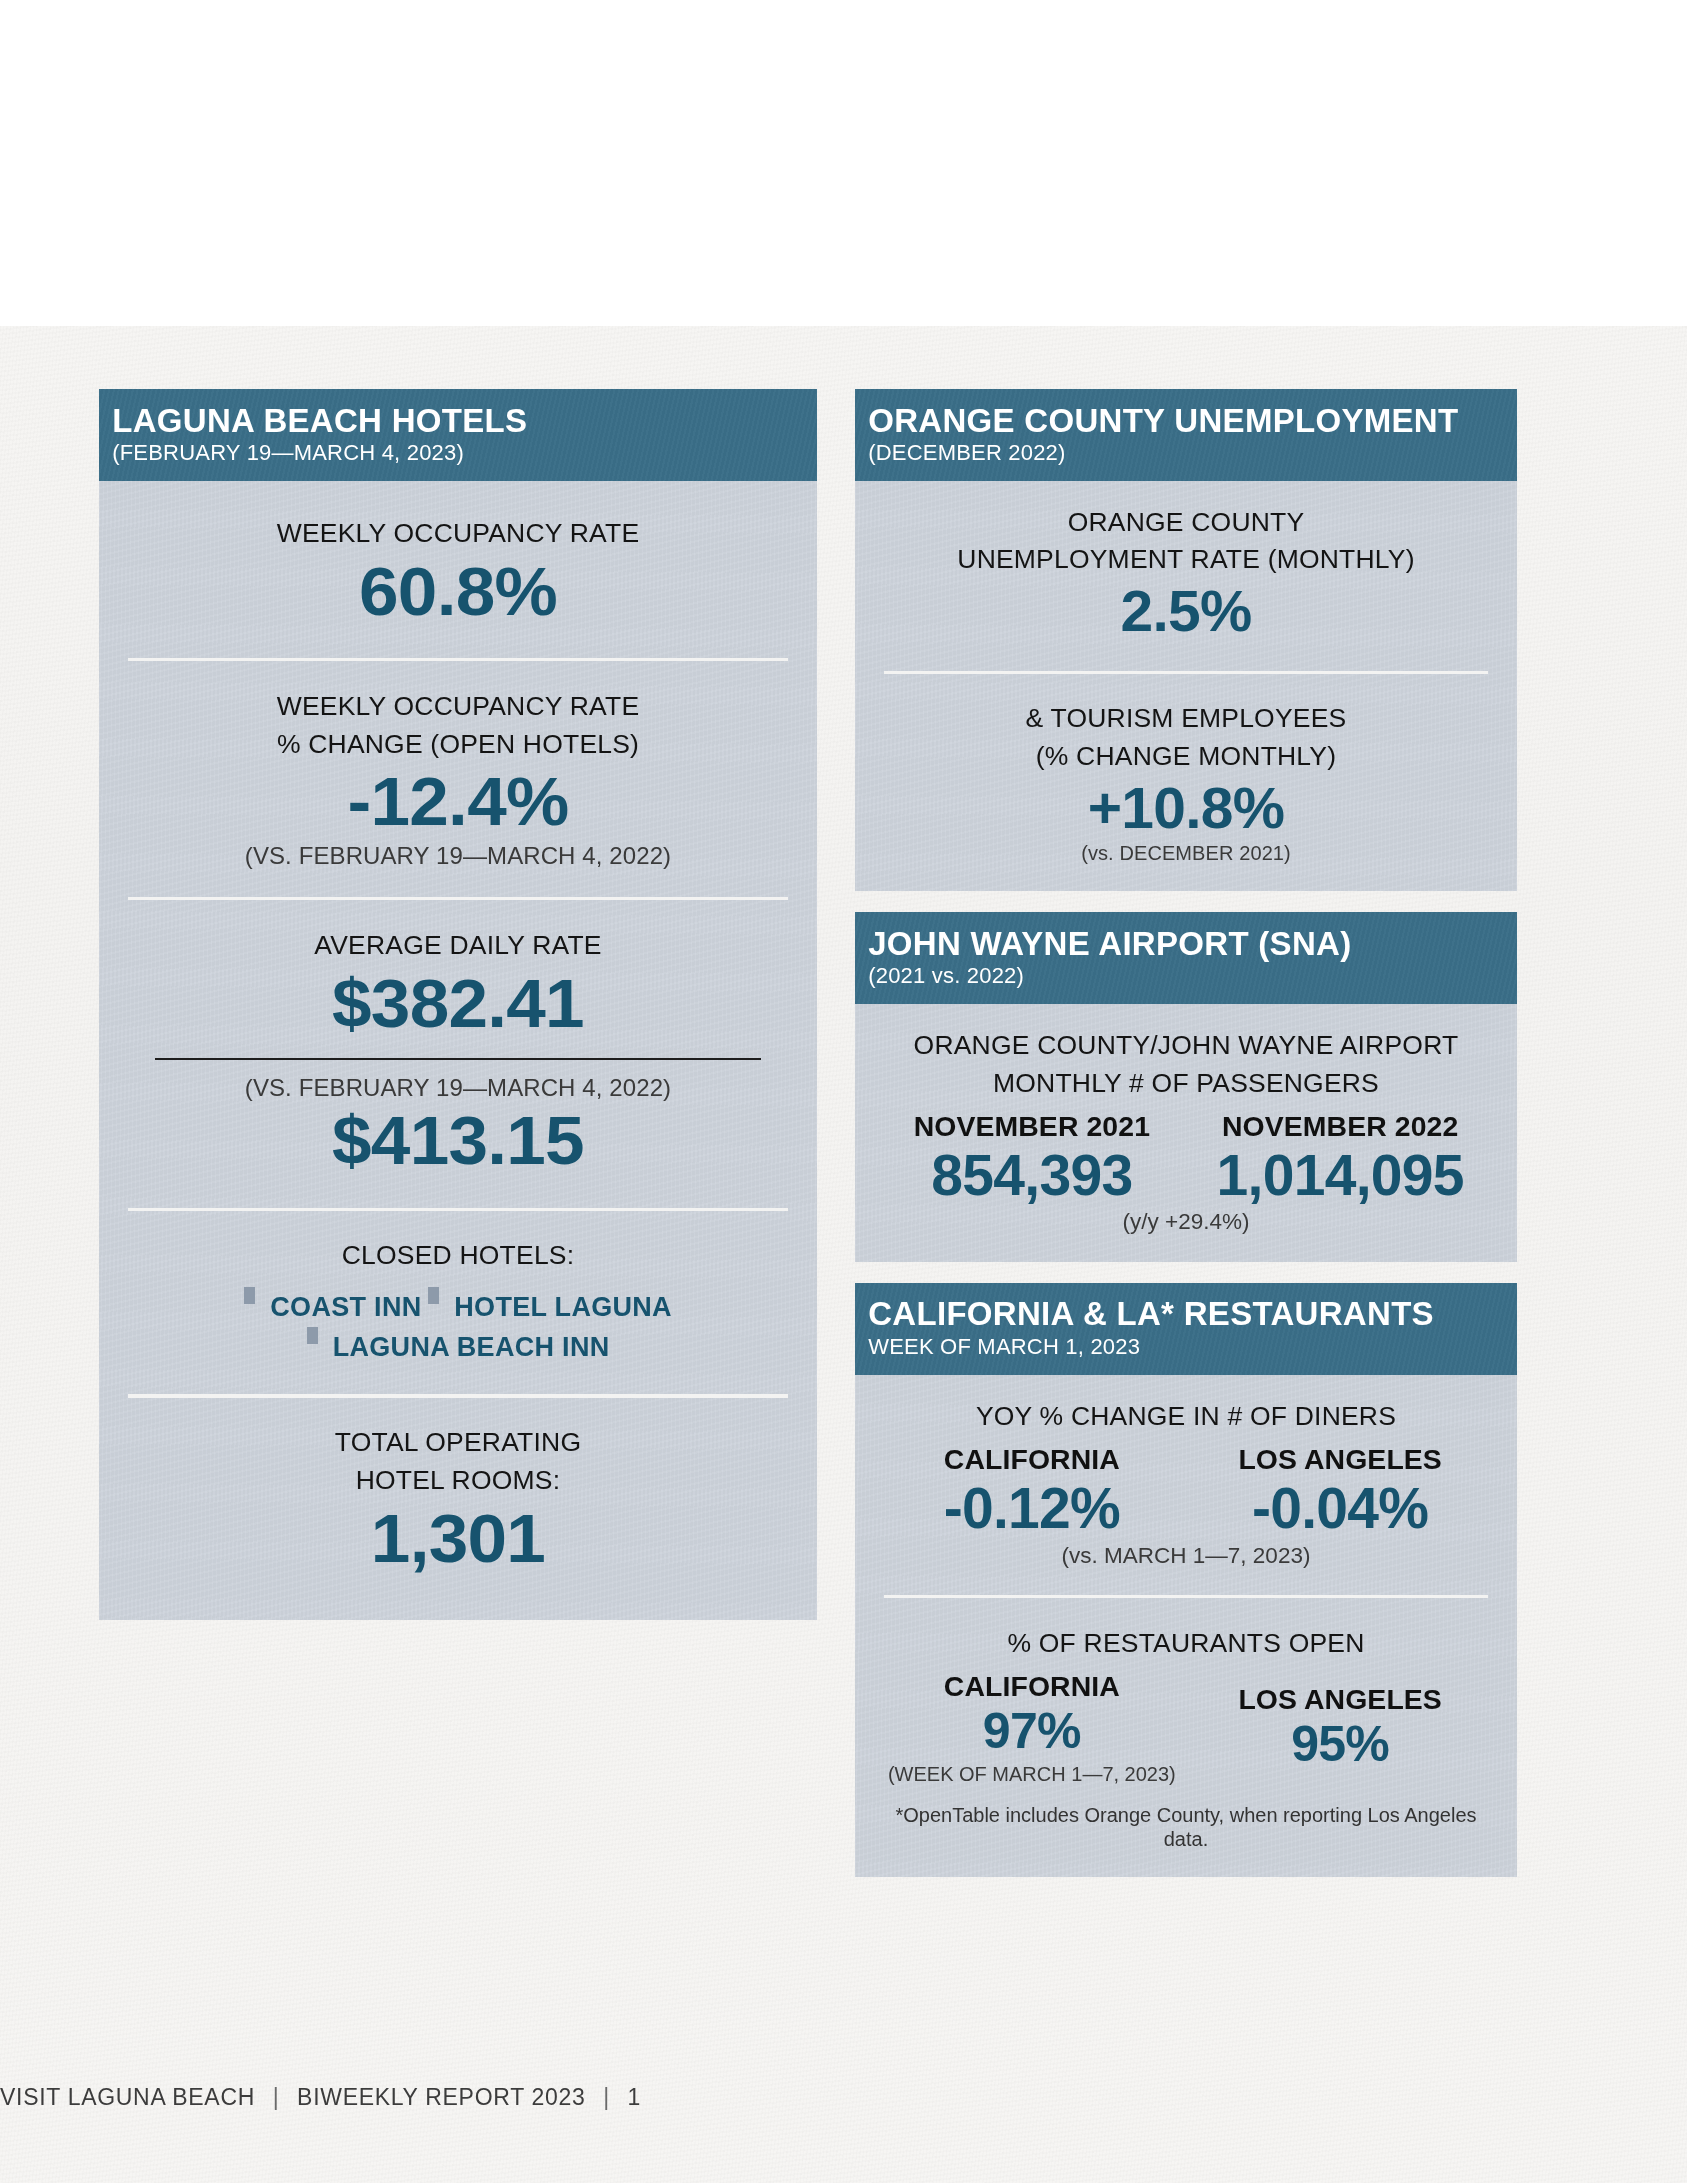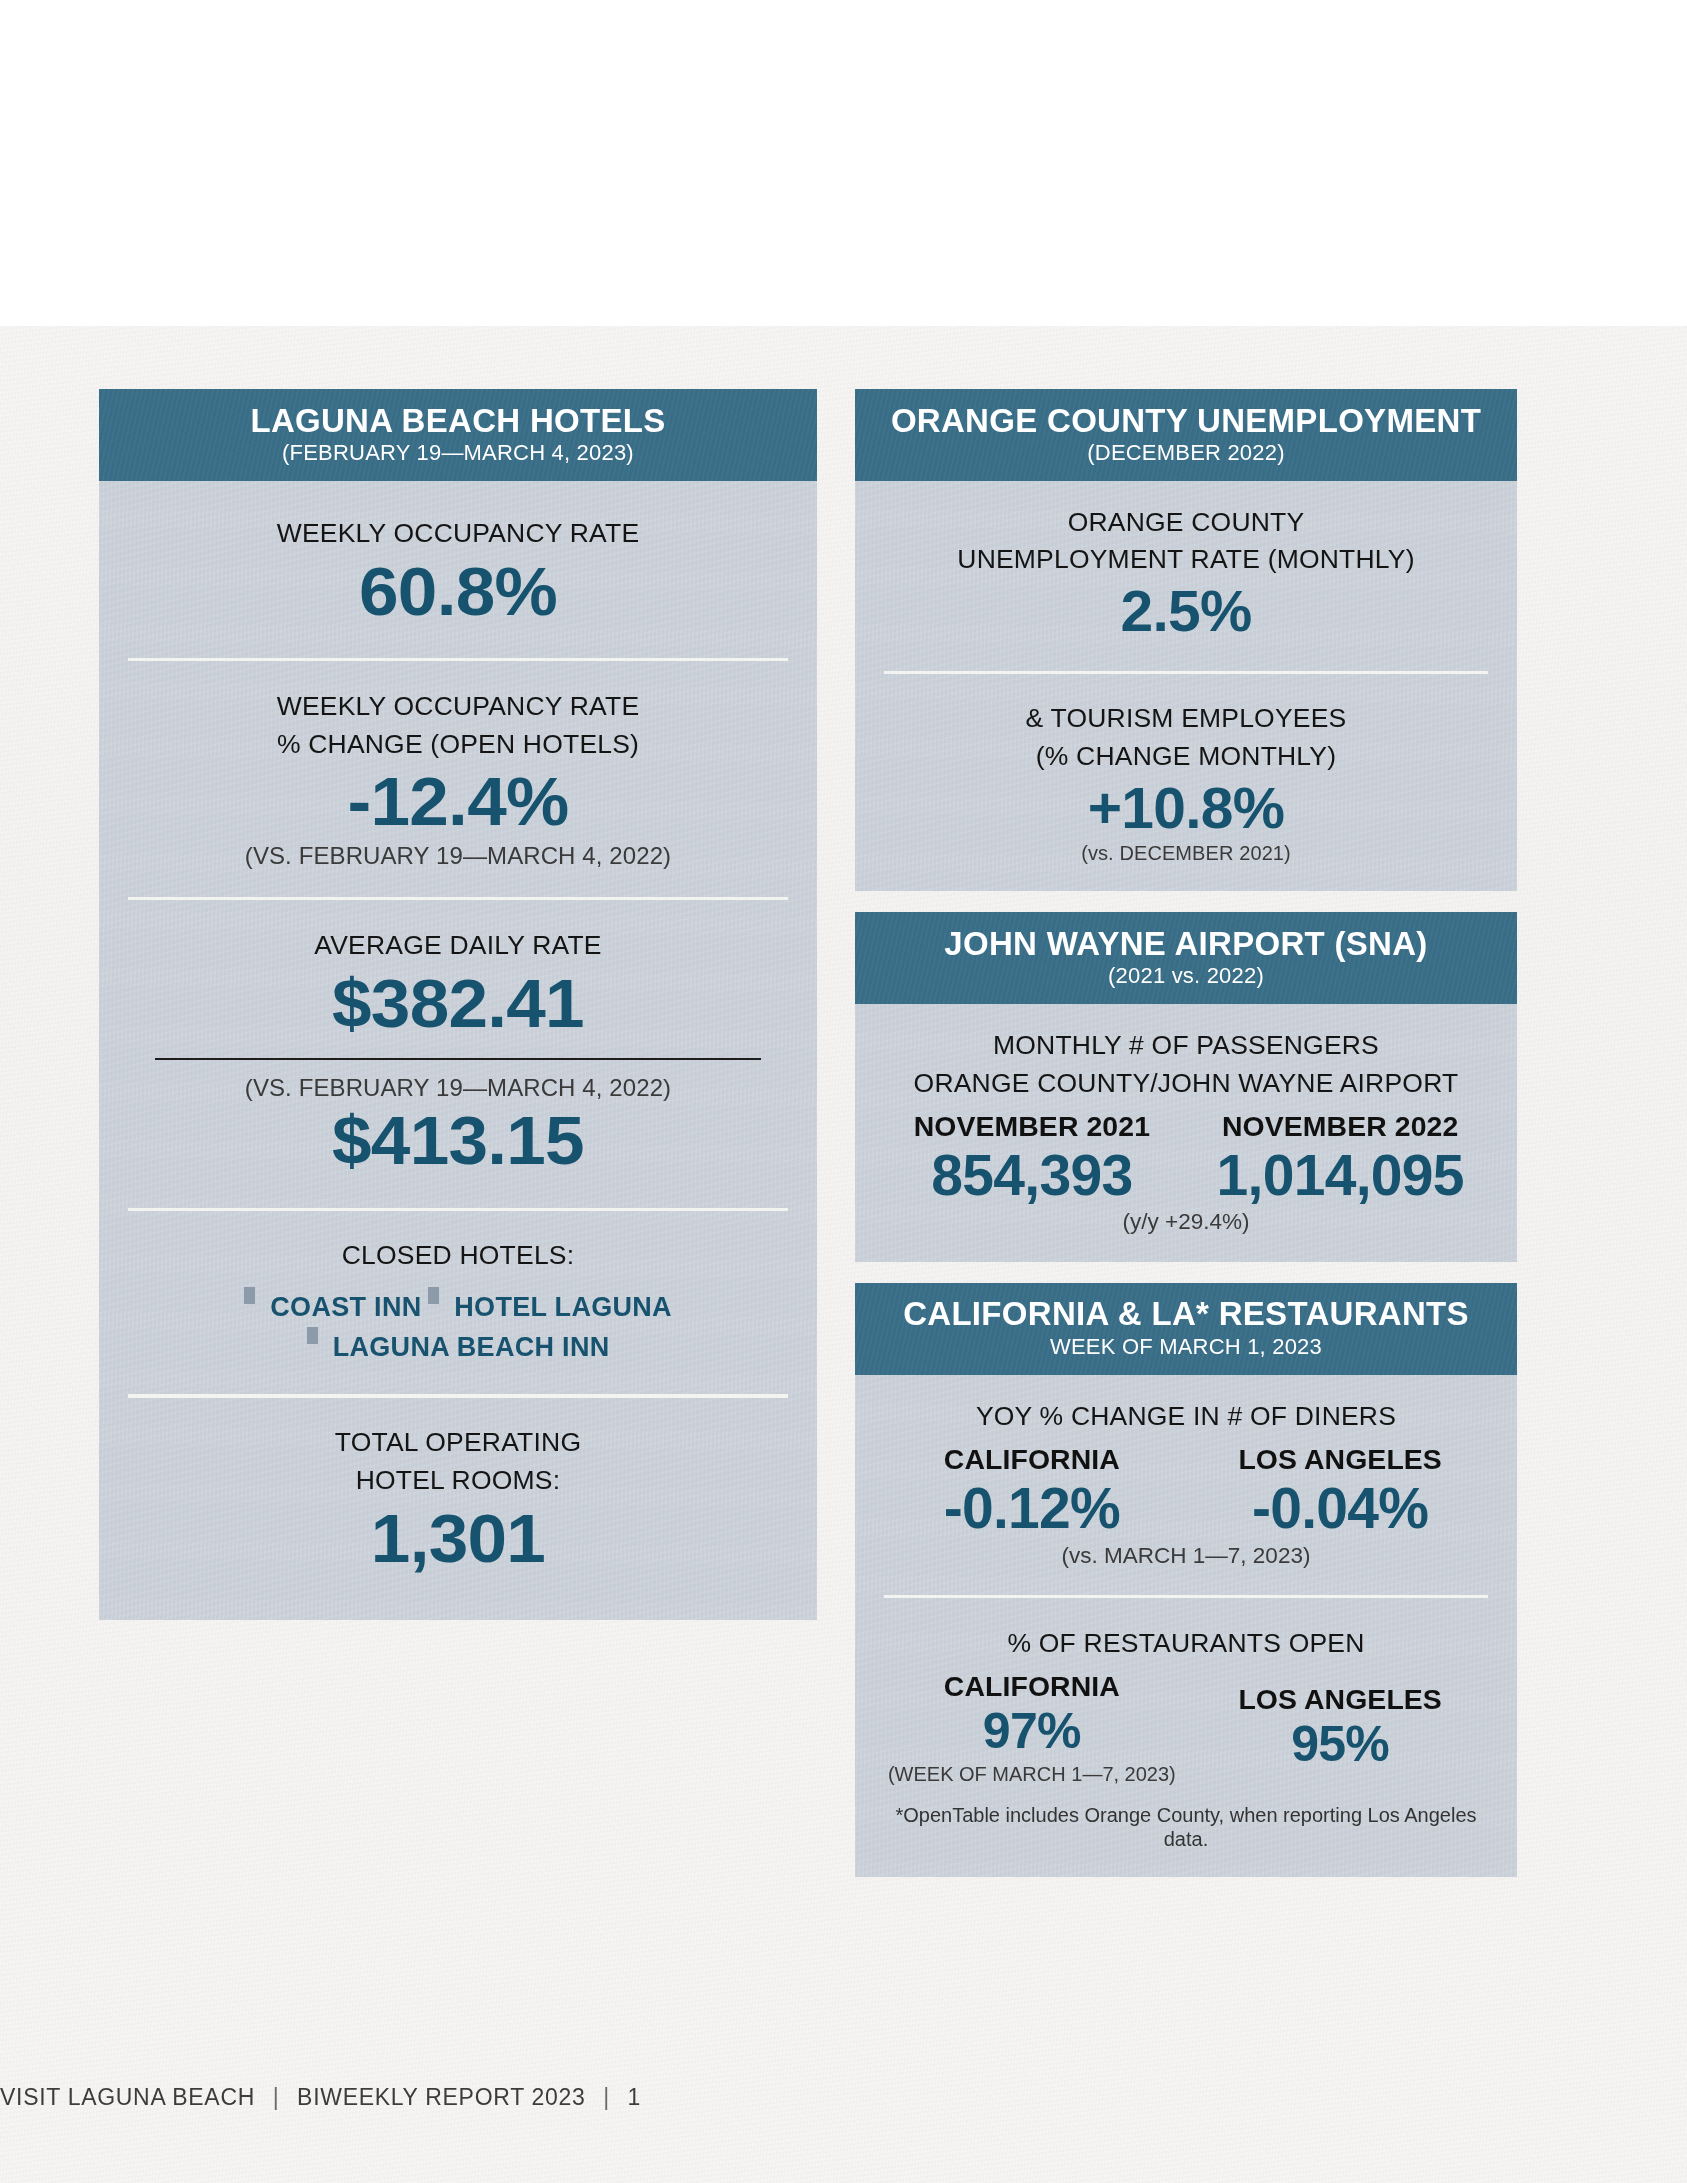--- a/index.html
+++ b/index.html
@@ -190,21 +190,20 @@
     top: 389px;
     width: 662px;
   }
 
   .card { width: 100%; margin-bottom: 21px; }
 
   .card-head {
     background: #3a6e88;
     background-image: repeating-linear-gradient(103deg, rgba(255,255,255,0.02) 0 2px, rgba(0,0,0,0.02) 2px 4.6px);
     padding: 14.6px 13.2px 16px;
-    text-align: center;
   }
   .card-head-title {
     color: #ffffff;
     font-family: "Liberation Sans Narrow", "Liberation Sans", sans-serif;
     font-weight: 700;
     font-size: 33px;
     letter-spacing: 0.3px;
     line-height: 1.06;
   }
   .card-head-sub {
@@ -457,22 +456,22 @@
       <div class="metric-note small">(vs. DECEMBER 2021)</div>
     </div>
   </div>
 
   <div class="card">
     <div class="card-head">
       <div class="card-head-title">JOHN WAYNE AIRPORT (SNA)</div>
       <div class="card-head-sub">(2021 vs. 2022)</div>
     </div>
     <div class="card-body">
+      <div class="metric-label">ORANGE COUNTY/JOHN WAYNE AIRPORT</div>
       <div class="metric-label">MONTHLY # OF PASSENGERS</div>
-      <div class="metric-label">ORANGE COUNTY/JOHN WAYNE AIRPORT</div>
       <div class="split">
         <div class="split-col">
           <div class="split-label">NOVEMBER 2021</div>
           <div class="split-value">854,393</div>
         </div>
         <div class="split-rule"></div>
         <div class="split-col">
           <div class="split-label">NOVEMBER 2022</div>
           <div class="split-value">1,014,095</div>
         </div>

